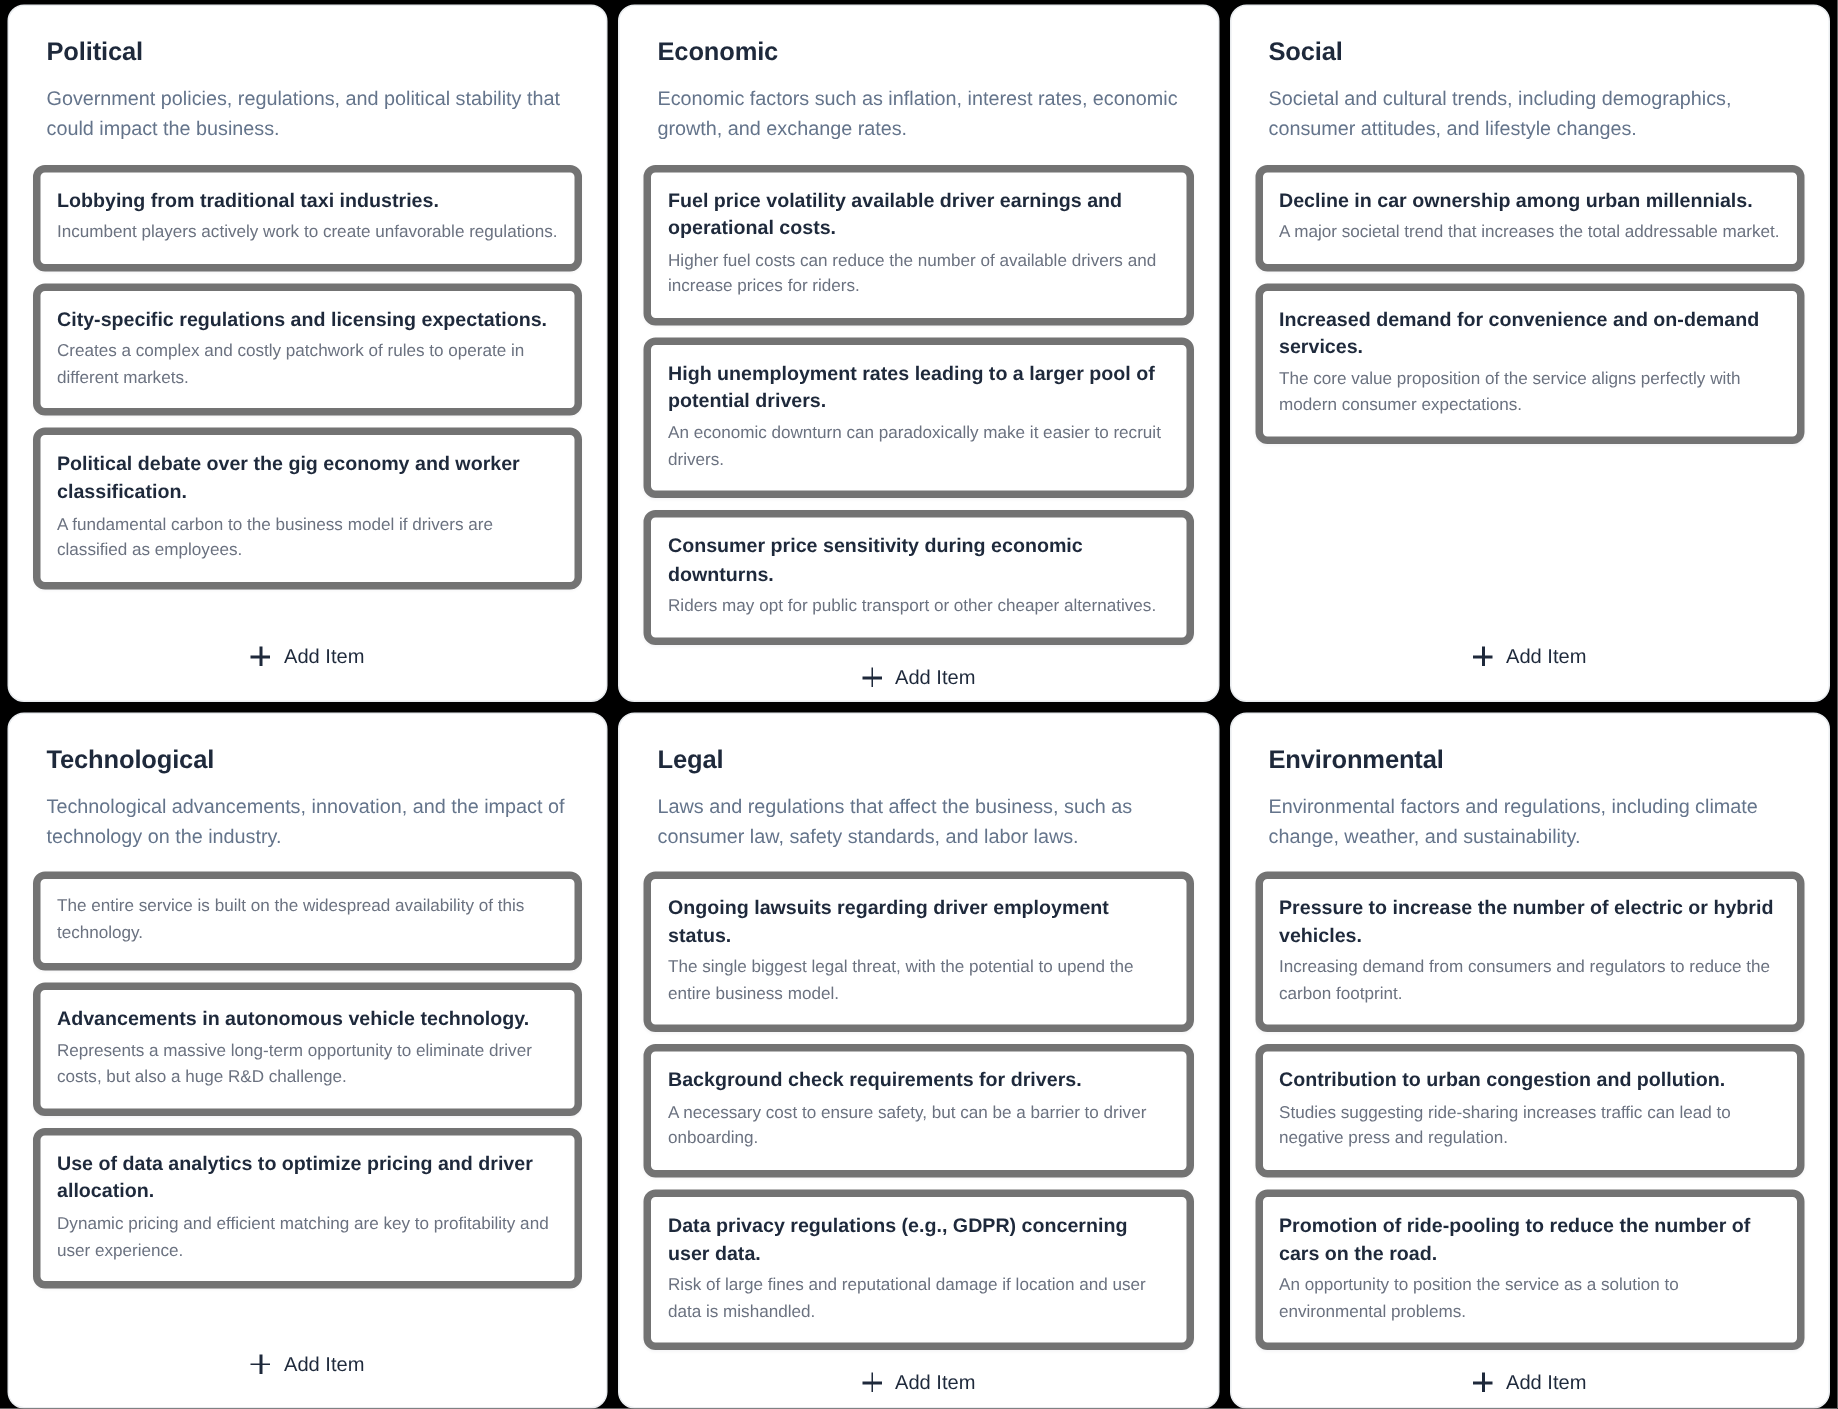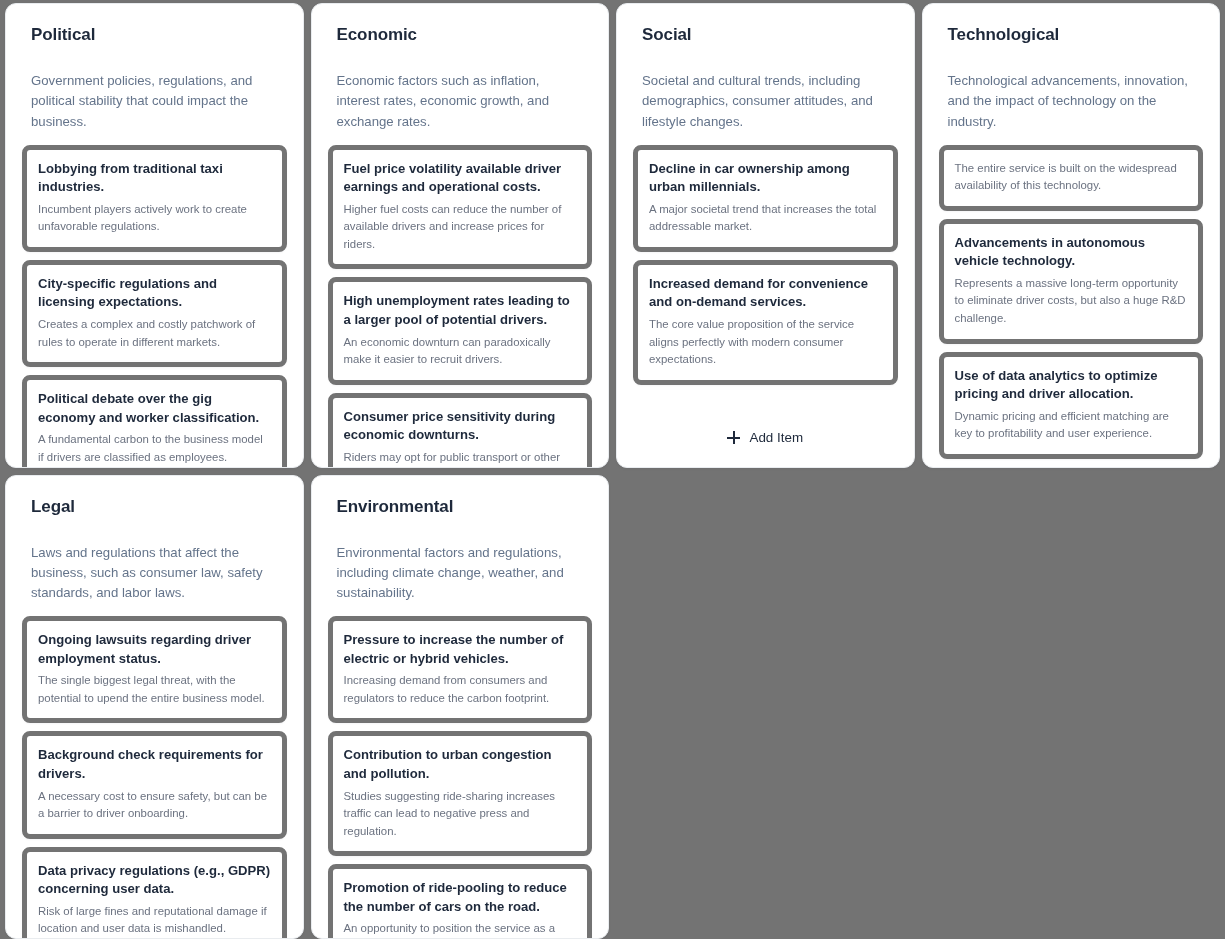--- a/index.html
+++ b/index.html
@@ -11,26 +11,26 @@
     height: 939px;
     background: #ffffff;
     font-family: "Liberation Sans", "DejaVu Sans", sans-serif;
     -webkit-font-smoothing: antialiased;
   }
 
   .board {
     width: 1225px;
     height: 939px;
     display: grid;
-    grid-template-columns: repeat(4, 1fr);
+    grid-template-columns: repeat(3, 1fr);
     grid-template-rows: repeat(2, 1fr);
     column-gap: 7px;
     row-gap: 7px;
     padding: 3px 5px 0 5px;
-    background: #737373;
+    background: #000000;
   }
 
   .quadrant {
     background: #ffffff;
     border: 1px solid #e9ecef;
     border-radius: 11px;
     box-shadow: 0 1px 3px rgba(15, 23, 42, 0.05);
     padding: 16px 14px 10px 14px;
     display: flex;
     flex-direction: column;
@@ -43,21 +43,21 @@
     color: #1e293b;
     letter-spacing: -0.1px;
     margin: 5px 0 0 11px;
     line-height: 1.2;
   }
 
   .quadrant-desc {
     font-size: 13.2px;
     color: #64748b;
     line-height: 1.52;
-    margin: 26px 11px 13px 11px;
+    margin: 11px 11px 13px 11px;
     font-weight: 400;
   }
 
   .items {
     display: flex;
     flex-direction: column;
     gap: 8px;
     padding: 0 2px;
   }
 

